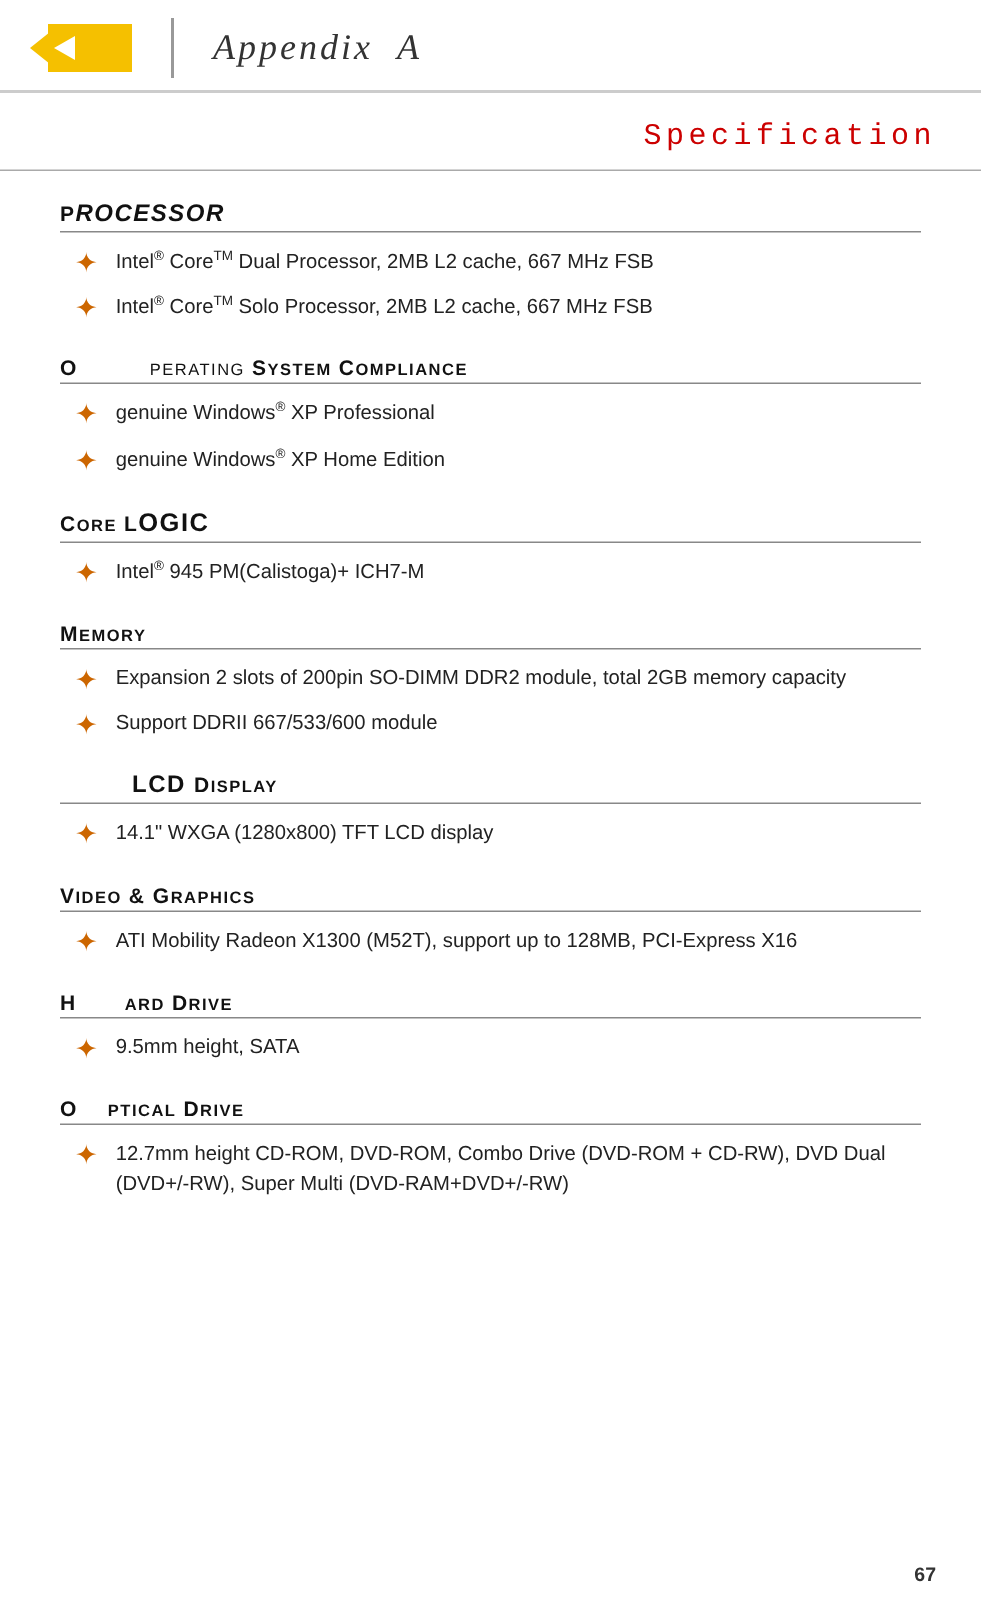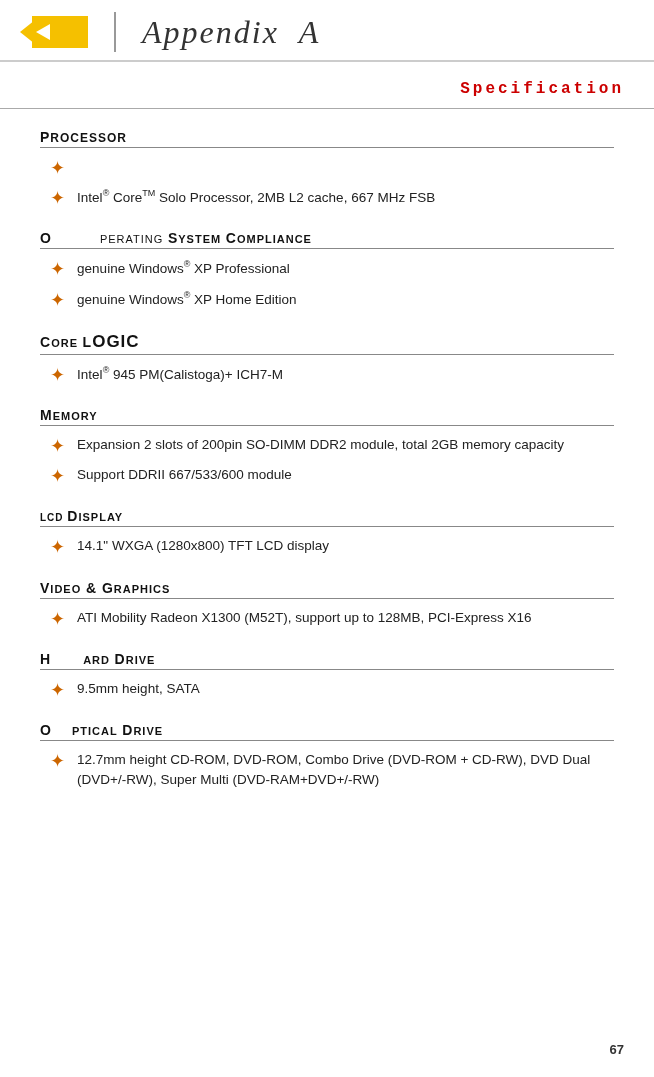--- a/index.html
+++ b/index.html
@@ -22,37 +22,37 @@
       gap: 16px;
     }
     .header-divider {
       width: 2px;
       height: 40px;
       background: #999;
       margin: 0 10px;
     }
     .header-title {
       font-family: 'Times New Roman', Times, serif;
-      font-size: 32px;
+      font-size: 24px;
       font-style: italic;
       color: #333;
       letter-spacing: 2px;
     }
 
     
     .page-title-area {
       text-align: right;
       padding: 18px 30px 10px 30px;
       border-bottom: 1px solid #aaa;
       margin-bottom: 20px;
     }
     .page-title {
       font-family: 'Courier New', Courier, monospace;
-      font-size: 16px;
-      font-weight: bold;
+      font-size: 20px;
+      font-weight: normal;
       color: #cc0000;
       letter-spacing: 3px;
     }
 
     
     .content {
       padding: 0 40px 40px 40px;
     }
 
     
@@ -168,26 +168,27 @@
 
 <div class="page-title-area">
   <span class="page-title">Specification</span>
 </div>
 
 <div class="content">
 
   <div class="section">
     <div class="section-header">
       <span class="section-title">
-        <span style="font-size:14px;font-weight:bold;">P</span><span style="font-size:12px;font-weight:bold;text-transform:uppercase;">rocessor</span>
-      </span>
-    </div>
-    <ul class="item-list">
-      <li>
-        <span class="bullet-icon">✦</span>
+        <span style="font-size:14px;font-weight:bold;">P</span><span style="font-size:16px;font-weight:bold;text-transform:uppercase;font-style:italic;">rocessor</span>
+      </span>
+    </div>
+    <ul class="item-list">
+      <li>
+        <span class="bullet-icon">✦</span>
+        <span class="item-text">Intel<sup>®</sup> Core<sup>TM</sup> Dual Processor, 2MB L2 cache, 667 MHz FSB</span>
       </li>
       <li>
         <span class="bullet-icon">✦</span>
         <span class="item-text">Intel<sup>®</sup> Core<sup>TM</sup> Solo Processor, 2MB L2 cache, 667 MHz FSB</span>
       </li>
     </ul>
   </div>
 
   <div class="section">
     <div class="section-header">
@@ -238,21 +239,21 @@
       <li>
         <span class="bullet-icon">✦</span>
         <span class="item-text">Support DDRII 667/533/600 module</span>
       </li>
     </ul>
   </div>
 
   <div class="section">
     <div class="section-header">
       <span class="section-title">
-        <span style="font-size:10px;font-weight:bold;">LCD </span>
+        <span style="font-size:16px;font-weight:bold;margin-left:48px;">LCD </span>
         <span style="font-size:14px;font-weight:bold;">D</span><span style="font-size:11px;font-weight:bold;text-transform:uppercase;">isplay</span>
       </span>
     </div>
     <ul class="item-list">
       <li>
         <span class="bullet-icon">✦</span>
         <span class="item-text">14.1" WXGA (1280x800) TFT LCD display</span>
       </li>
     </ul>
   </div>

